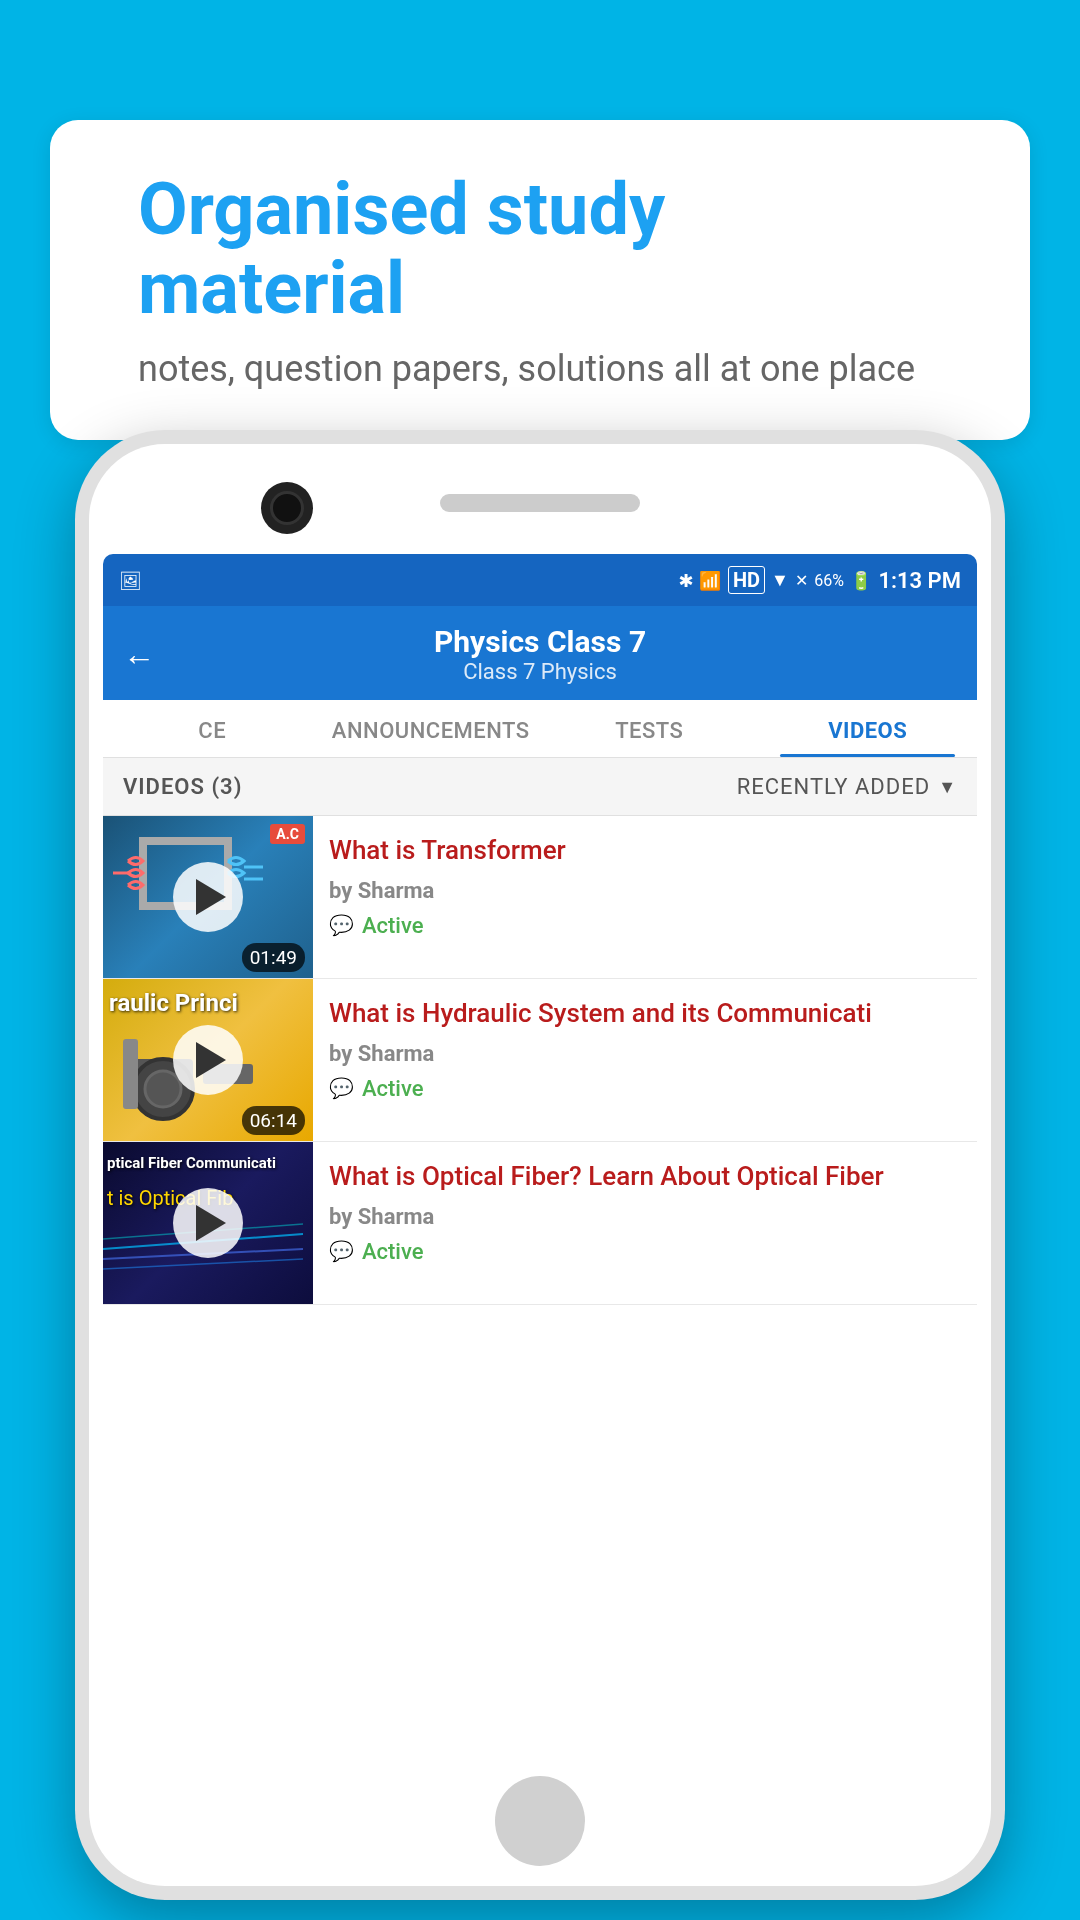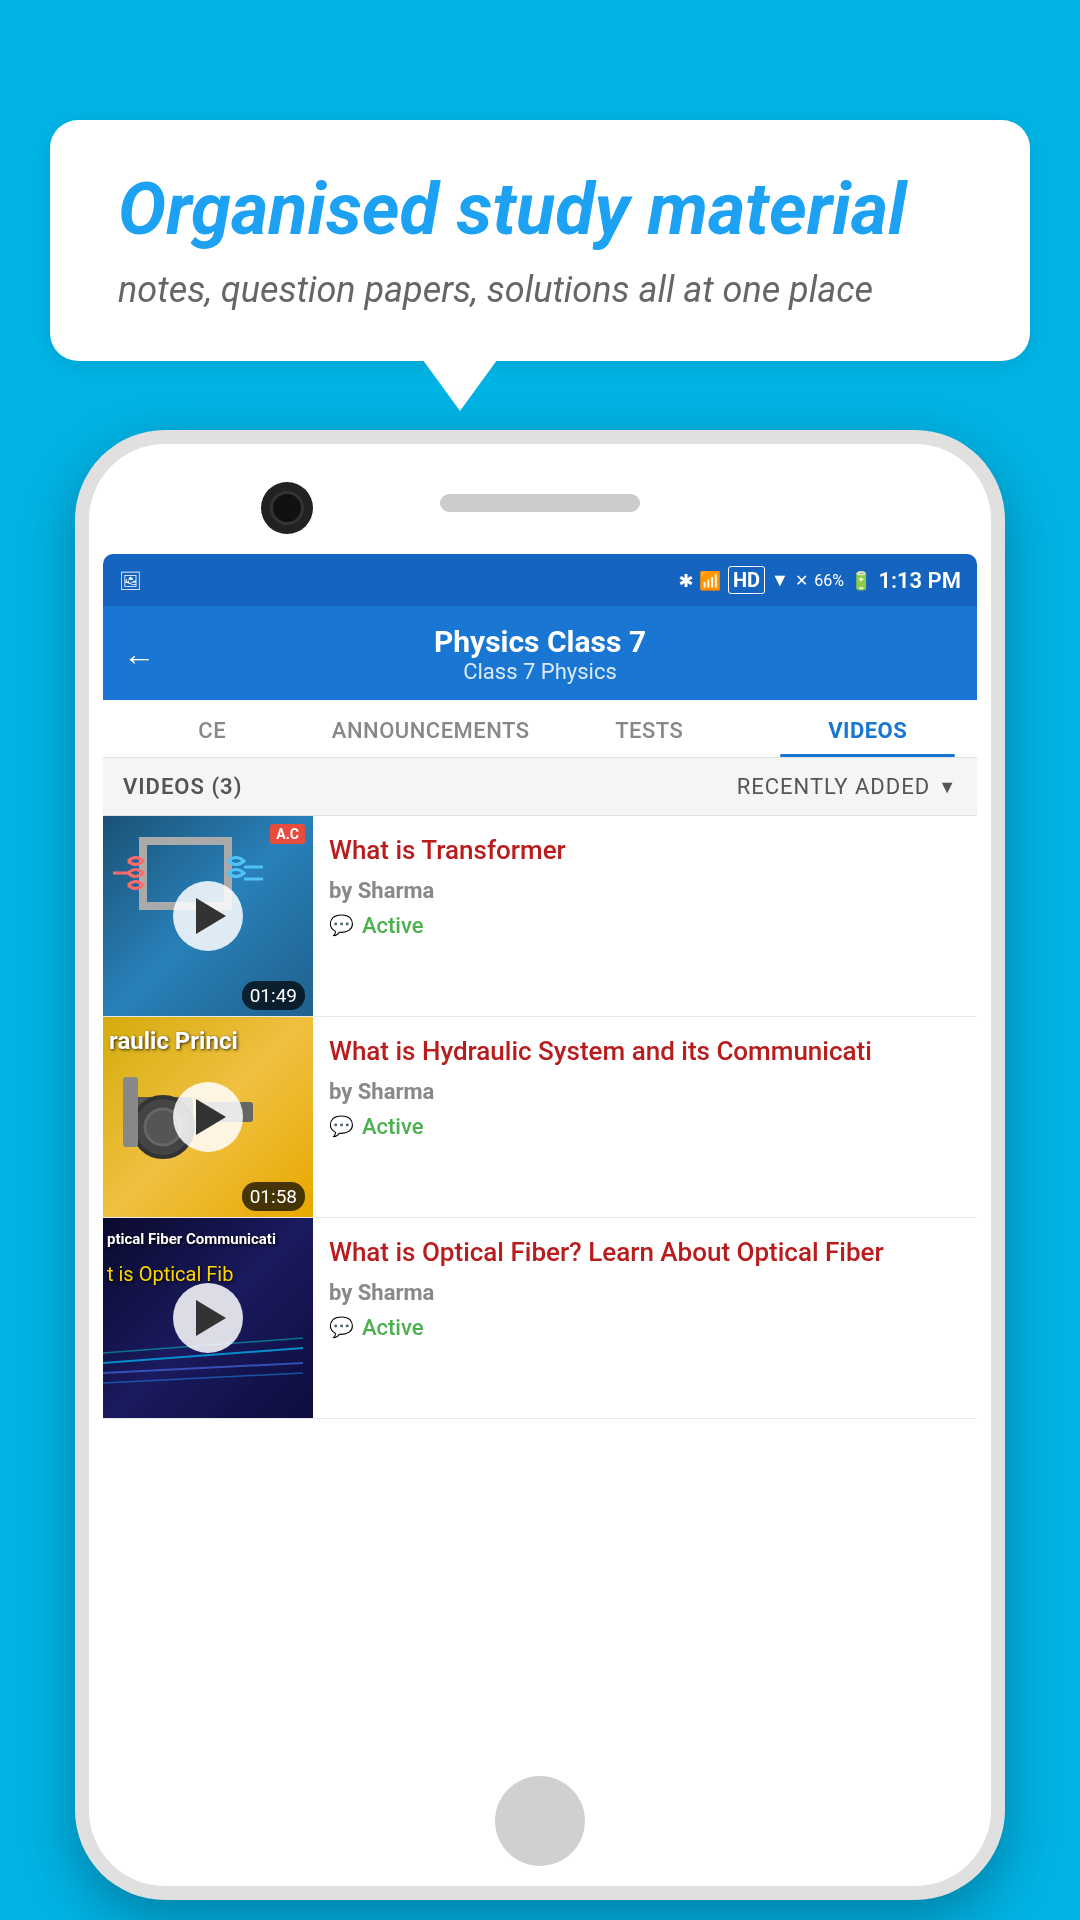--- a/index.html
+++ b/index.html
@@ -15,23 +15,22 @@
     }
 
     
     .speech-bubble {
       position: absolute;
       top: 120px;
       left: 50px;
       right: 50px;
       background: white;
       border-radius: 28px;
-      padding: 50px 68px;
+      padding: 50px 88px;
       box-shadow: 0 4px 20px rgba(0,0,0,0.1);
-      font-style: italic;
     }
     .speech-bubble::after {
       content: '';
       position: absolute;
       bottom: -50px;
       left: 370px;
       width: 0;
       height: 0;
       border-left: 40px solid transparent;
       border-right: 40px solid transparent;
@@ -266,21 +265,21 @@
       overflow-y: auto;
     }
     .video-item {
       display: flex;
       border-bottom: 1px solid #e8e8e8;
       background: white;
     }
     .video-thumb {
       width: 210px;
       min-width: 210px;
-      height: 200px;
+      height: 162px;
       background: #2a6496;
       position: relative;
       overflow: hidden;
     }
     .thumb-1 {
       background: linear-gradient(135deg, #1a5276 0%, #2980b9 50%, #1f618d 100%);
     }
     .thumb-2 {
       background: linear-gradient(135deg, #d4ac0d 0%, #f0c040 50%, #e8a800 100%);
     }
@@ -495,21 +494,21 @@
 
                 <rect x="30" y="50" width="60" height="30" fill="#555" rx="4"></rect>
                 <rect x="100" y="55" width="50" height="20" fill="#666" rx="3"></rect>
                 <circle cx="60" cy="80" r="30" fill="#444" stroke="#333" stroke-width="4"></circle>
                 <circle cx="60" cy="80" r="18" fill="#555" stroke="#666" stroke-width="3"></circle>
                 <rect x="20" y="30" width="15" height="70" fill="#888" rx="3"></rect>
               </svg>
               <div class="play-btn">
                 <div class="play-triangle"></div>
               </div>
-              <div class="video-duration">01:58</div>
+              <div class="video-duration">06:14</div>
             </div>
             <div class="video-info">
               <div class="video-title">What is Hydraulic System and its Communicati</div>
               <div class="video-author">by Sharma</div>
               <div class="video-status">
                 <span class="status-chat-icon">💬</span>
                 <span>Active</span>
               </div>
             </div>
           </div>

